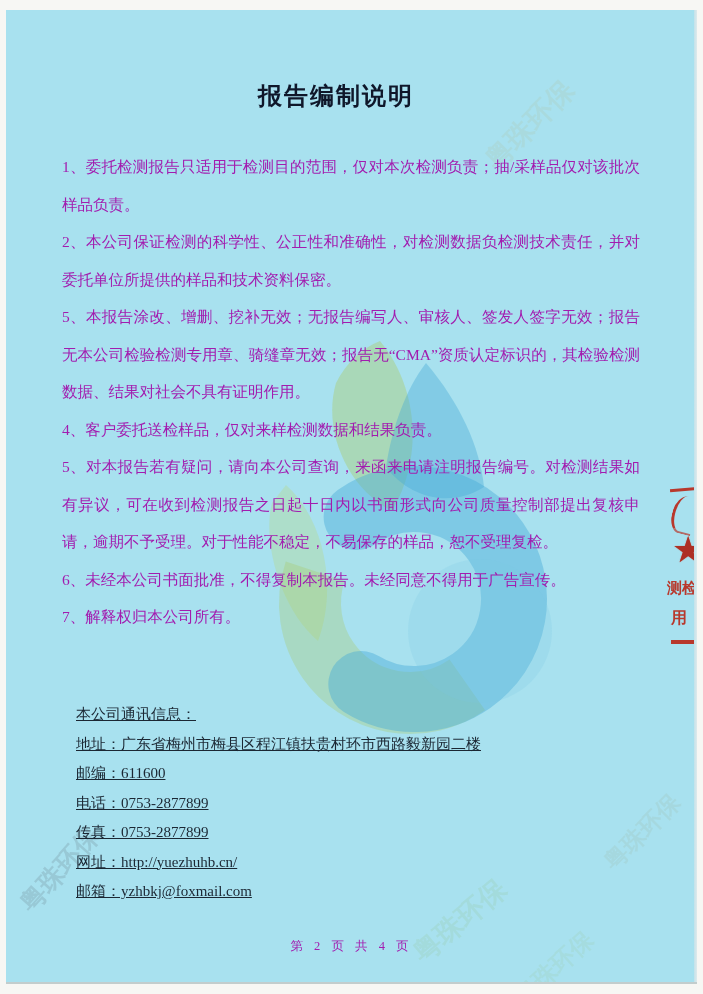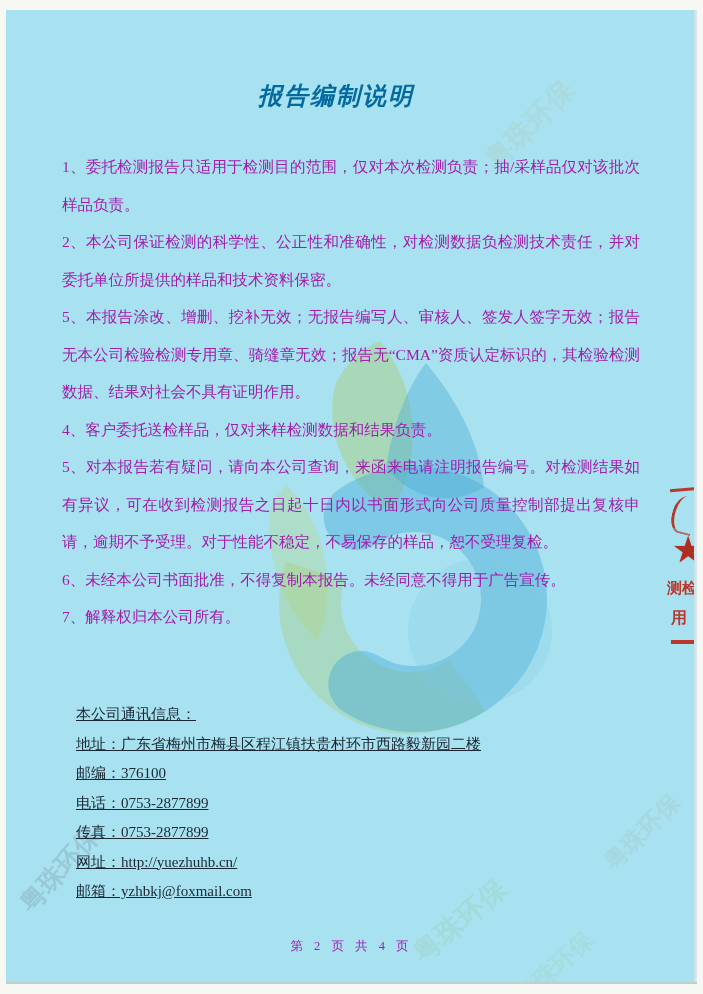--- a/index.html
+++ b/index.html
@@ -16,21 +16,21 @@
     position:absolute; left:688px; top:0; width:3px; height:974px;
     background:linear-gradient(to right,#c2e2ea,#dfeaec); 
   }
   .edge-bottom {
     position:absolute; left:0; top:972px; width:691px; height:2px;
     background:#c2cdcd;
   }
   .title {
     position:absolute; left:0; top:70px; width:660px; text-align:center;
     font-family:"Liberation Sans","DejaVu Sans",sans-serif;
-    font-weight:bold; font-size:24px; letter-spacing:2px; color:#0369a1;font-style:italic;
+    font-weight:bold; font-size:24px; letter-spacing:2px; color:#0f172a;
   }
   .notes {
     position:absolute; left:56px; top:138px; width:578px;
     font-size:15.5px; line-height:37.5px; color:#a21caf;
     text-align:justify; text-justify:inter-character;
   }
   .notes p { margin:0; }
   .contact {
     position:absolute; left:70px; top:690px; width:560px;
     font-size:15px; line-height:29.5px; color:#1b2733;
@@ -102,21 +102,21 @@
     <p>5、本报告涂改、增删、挖补无效；无报告编写人、审核人、签发人签字无效；报告无本公司检验检测专用章、骑缝章无效；报告无“CMA”资质认定标识的，其检验检测数据、结果对社会不具有证明作用。</p>
     <p>4、客户委托送检样品，仅对来样检测数据和结果负责。</p>
     <p>5、对本报告若有疑问，请向本公司查询，来函来电请注明报告编号。对检测结果如有异议，可在收到检测报告之日起十日内以书面形式向公司质量控制部提出复核申请，逾期不予受理。对于性能不稳定，不易保存的样品，恕不受理复检。</p>
     <p>6、未经本公司书面批准，不得复制本报告。未经同意不得用于广告宣传。</p>
     <p>7、解释权归本公司所有。</p>
   </div>
 
   <div class="contact">
     <div>本公司通讯信息：</div>
     <div>地址：广东省梅州市梅县区程江镇扶贵村环市西路毅新园二楼</div>
-    <div>邮编：376100</div>
+    <div>邮编：611600</div>
     <div>电话：0753-2877899</div>
     <div>传真：0753-2877899</div>
     <div>网址：http://yuezhuhb.cn/</div>
     <div>邮箱：yzhbkj@foxmail.com</div>
   </div>
 
   <div class="footer">第 2 页 共 4 页</div>
 
   <div class="stamp">
     <div class="s-top"></div>

